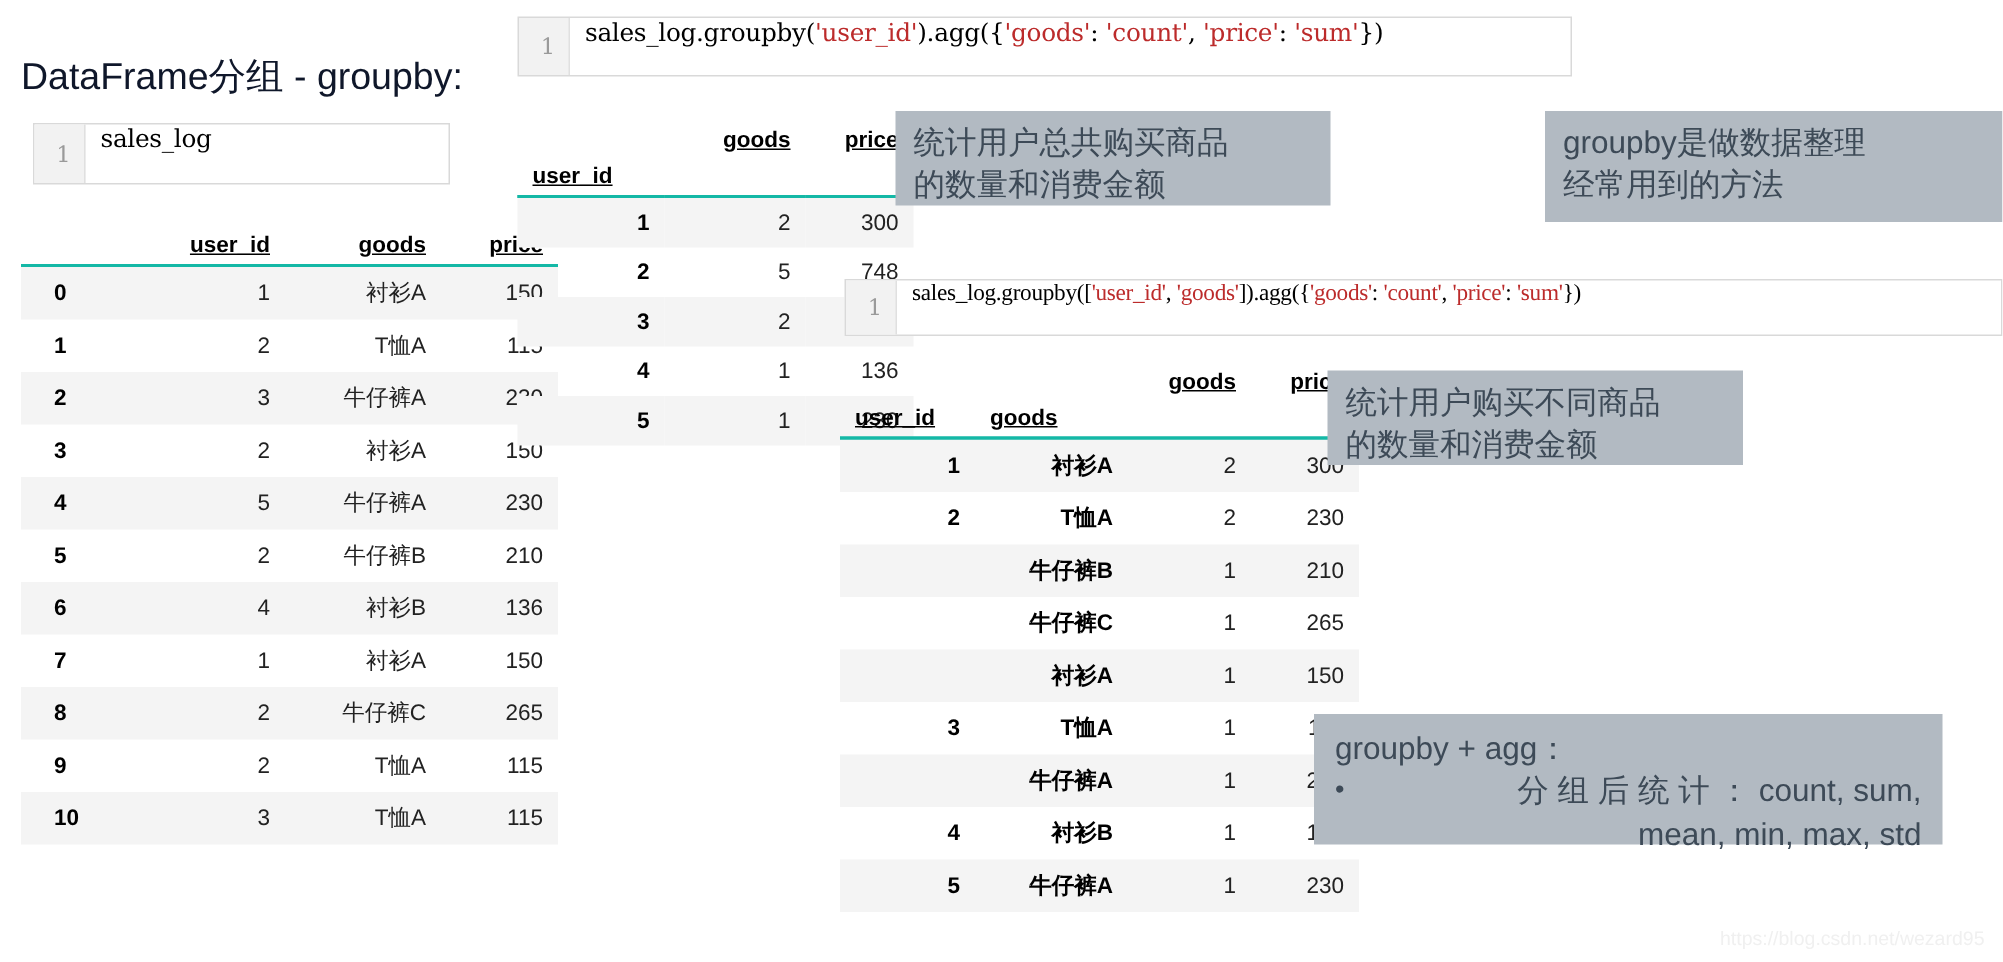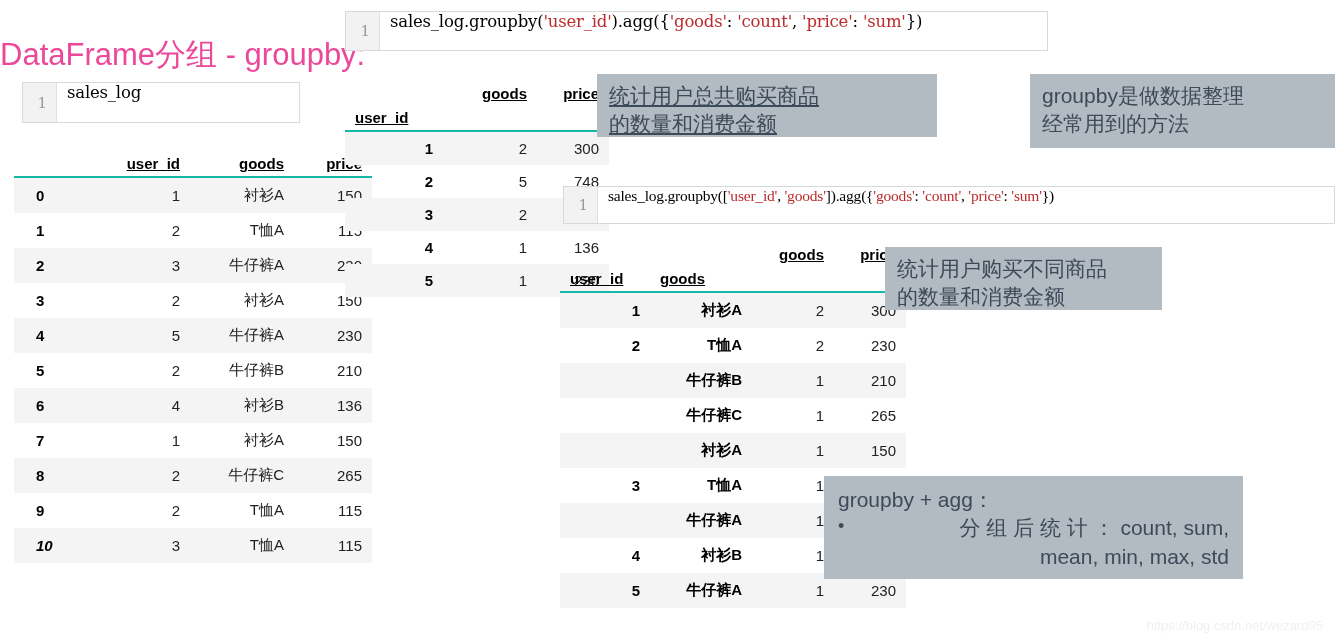--- a/index.html
+++ b/index.html
@@ -14,24 +14,24 @@
     overflow: hidden;
     font-family: "Liberation Sans", sans-serif;
     color: #000;
   }
 
   
   .abs { position: absolute; }
 
   
   #page-title {
-    left: 0;
+    left: 14px;
     top: 34px;
-    font-size: 31px;
-    color: #ec4899;
+    font-size: 25px;
+    color: #0f172a;
     white-space: nowrap;
     letter-spacing: 0px;
   }
 
   
   .code-cell {
     display: flex;
     align-items: stretch;
     background: #ffffff;
     border: 1px solid #d9d9d9;
@@ -220,21 +220,21 @@
           <td class="goods-cell">牛仔裤C</td>
           <td>265</td>
         </tr>
         <tr class="">
           <th class="idx" style="text-align:left;padding-left:22px;">9</th>
           <td>2</td>
           <td class="goods-cell">T恤A</td>
           <td>115</td>
         </tr>
         <tr class="shade">
-          <th class="idx" style="text-align:left;padding-left:22px;font-style:italic;">10</th>
+          <th class="idx" style="text-align:left;padding-left:22px;">10</th>
           <td>3</td>
           <td class="goods-cell">T恤A</td>
           <td>115</td>
         </tr>
       </tbody>
   </table>
 </div>
 
 <div class="abs code-cell" style="left:345px; top:11px; width:703px; height:40px;">
   <div class="code-gutter">1</div>
@@ -278,21 +278,21 @@
         </tr>
         <tr class="shade">
           <th class="idx">5</th>
           <td>1</td>
           <td>230</td>
         </tr>
       </tbody>
   </table>
 </div>
 
-<div class="abs callout" style="left:597px; top:74px; width:340px; height:63px;text-decoration:underline;">统计用户总共购买商品
+<div class="abs callout" style="left:597px; top:74px; width:290px; height:63px;">统计用户总共购买商品
 的数量和消费金额</div>
 
 <div class="abs callout" style="left:1030px; top:74px; width:305px; height:74px;">groupby是做数据整理
 经常用到的方法</div>
 
 <div class="abs code-cell" style="left:563px; top:186px; width:772px; height:38px;">
   <div class="code-gutter">1</div>
   <div class="code-body" style="font-size:15.5px;font-family:Liberation Serif, serif;"><span>sales_log.groupby([</span><span class="str">'user_id'</span><span>, </span><span class="str">'goods'</span><span>]).agg({</span><span class="str">'goods'</span><span>: </span><span class="str">'count'</span><span>, </span><span class="str">'price'</span><span>: </span><span class="str">'sum'</span><span>})</span></div>
 </div>
 
@@ -367,21 +367,21 @@
           <td>1</td>
           <td>230</td>
         </tr>
       </tbody>
   </table>
 </div>
 
 <div class="abs callout" style="left:885px; top:247px; width:277px; height:63px;">统计用户购买不同商品
 的数量和消费金额</div>
 
-<div class="abs callout-bullet" style="left:824px; top:476px; width:419px; height:103px;">
+<div class="abs callout-bullet" style="left:876px; top:476px; width:419px; height:87px;">
   <div>groupby + agg：</div>
   <div class="bullet-row">
     <span class="dot">•</span>
     <span class="bullet-text">
       <span>分 组 后 统 计 ：  count,  sum,</span><br>
       <span>mean, min, max, std</span>
     </span>
   </div>
 </div>
 

